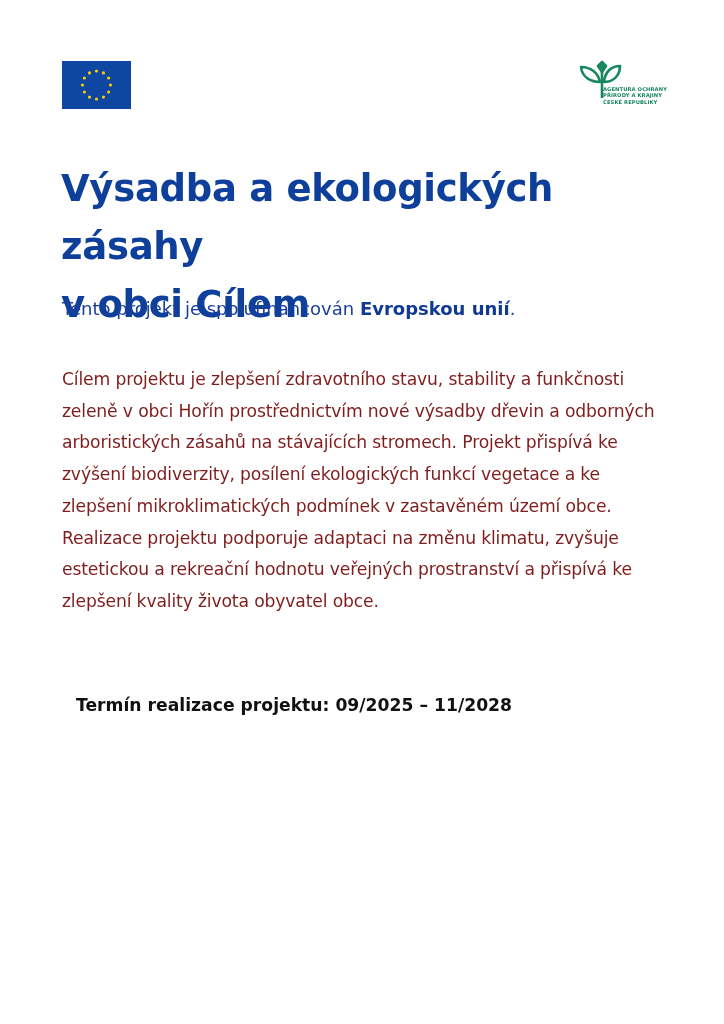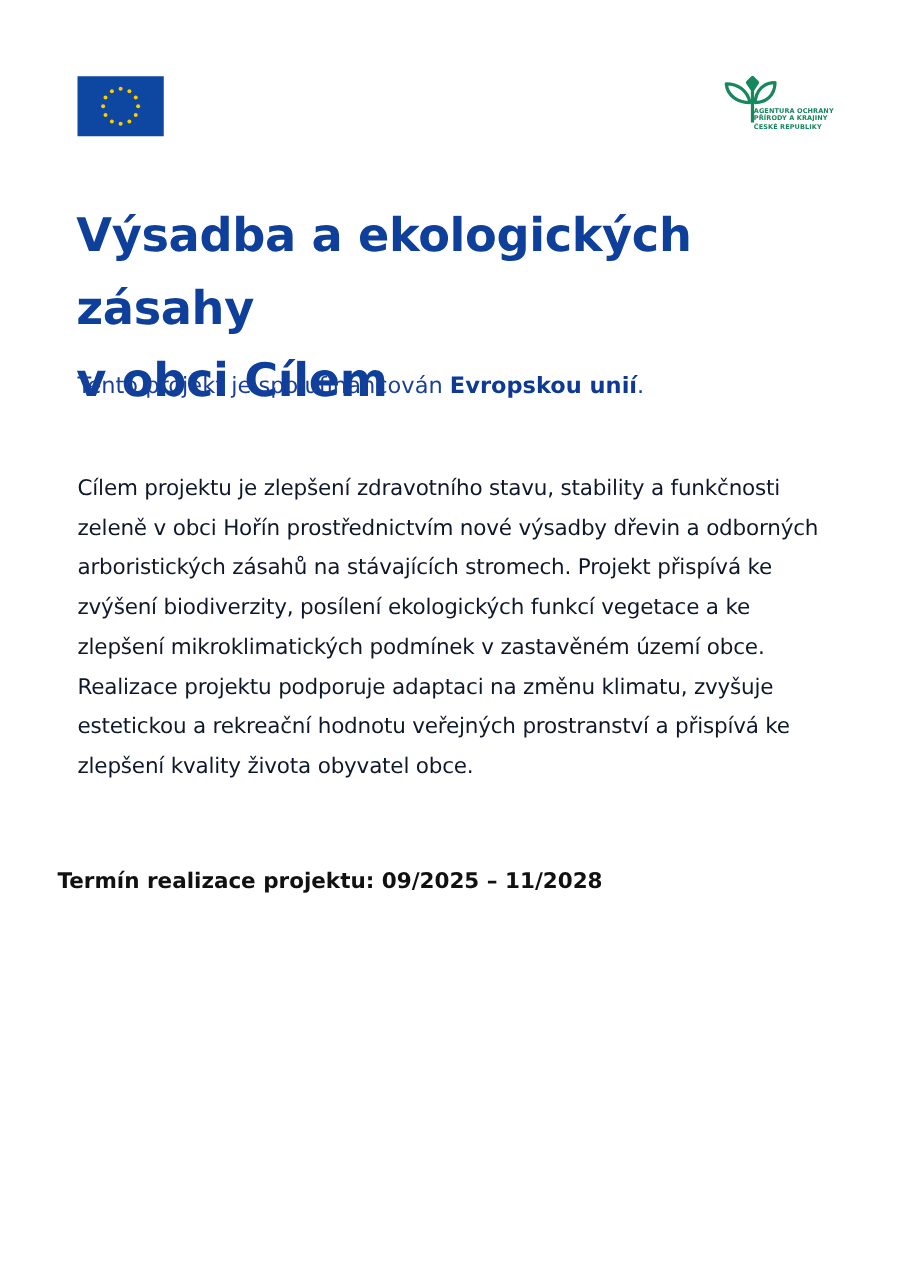--- a/index.html
+++ b/index.html
@@ -6,22 +6,22 @@
     body { width: 724px; height: 1024px; position: relative; overflow: hidden; font-family: "DejaVu Sans", sans-serif; }
     .eu-block { position: absolute; left: 62px; top: 61px; display: flex; align-items: center; }
     .eu-flag { width: 69px; height: 48px; background: #0e47a1; position: relative; }
     .eu-flag svg { position: absolute; left: 0; top: 0; }
     .eu-text { margin-left: 13px; color: #0e47a1; font-size: 13.5px; line-height: 19px; font-weight: 500; }
     .aopk { position: absolute; left: 578px; top: 60px; width: 90px; height: 56px; }
     .aopk-text { position: absolute; left: 25px; top: 26px; font-size: 5.2px; line-height: 6.4px; font-weight: bold; color: #17875e; letter-spacing: 0.1px; }
     .title { position: absolute; left: 61px; top: 160px; width: 620px; margin: 0; color: #0e3f9a; font-weight: bold; font-size: 37px; line-height: 58px; letter-spacing: -0.3px; }
     .intro { position: absolute; left: 62px; top: 297px; margin: 0; color: #1a3f9a; font-size: 18px; line-height: 24px; }
     .intro b { font-weight: bold; color: #0e3a94; }
-    .body-text { position: absolute; left: 62px; top: 376px; width: 612px; margin: 0; color: #0f172a; font-size: 17.2px; line-height: 31.7px; letter-spacing: -0.15px; }
-    .term { position: absolute; left: 46px; top: 693px; margin: 0; color: #111111; font-weight: bold; font-size: 17.2px; line-height: 24px; }
+    .body-text { position: absolute; left: 62px; top: 364px; width: 612px; margin: 0; color: #7f1d1d; font-size: 17.2px; line-height: 31.7px; letter-spacing: -0.15px; }
+    .term { position: absolute; left: 76px; top: 693px; margin: 0; color: #111111; font-weight: bold; font-size: 17.2px; line-height: 24px; }
   </style>
 </head>
 <body>
 
 <div class="eu-block">
   <div class="eu-flag">
     <svg width="69" height="48" viewBox="0 0 69 48">
       <g fill="#ffcc00">
         <circle cx="34.5" cy="10" r="1.6"></circle>
         <circle cx="41.5" cy="11.9" r="1.6"></circle>

